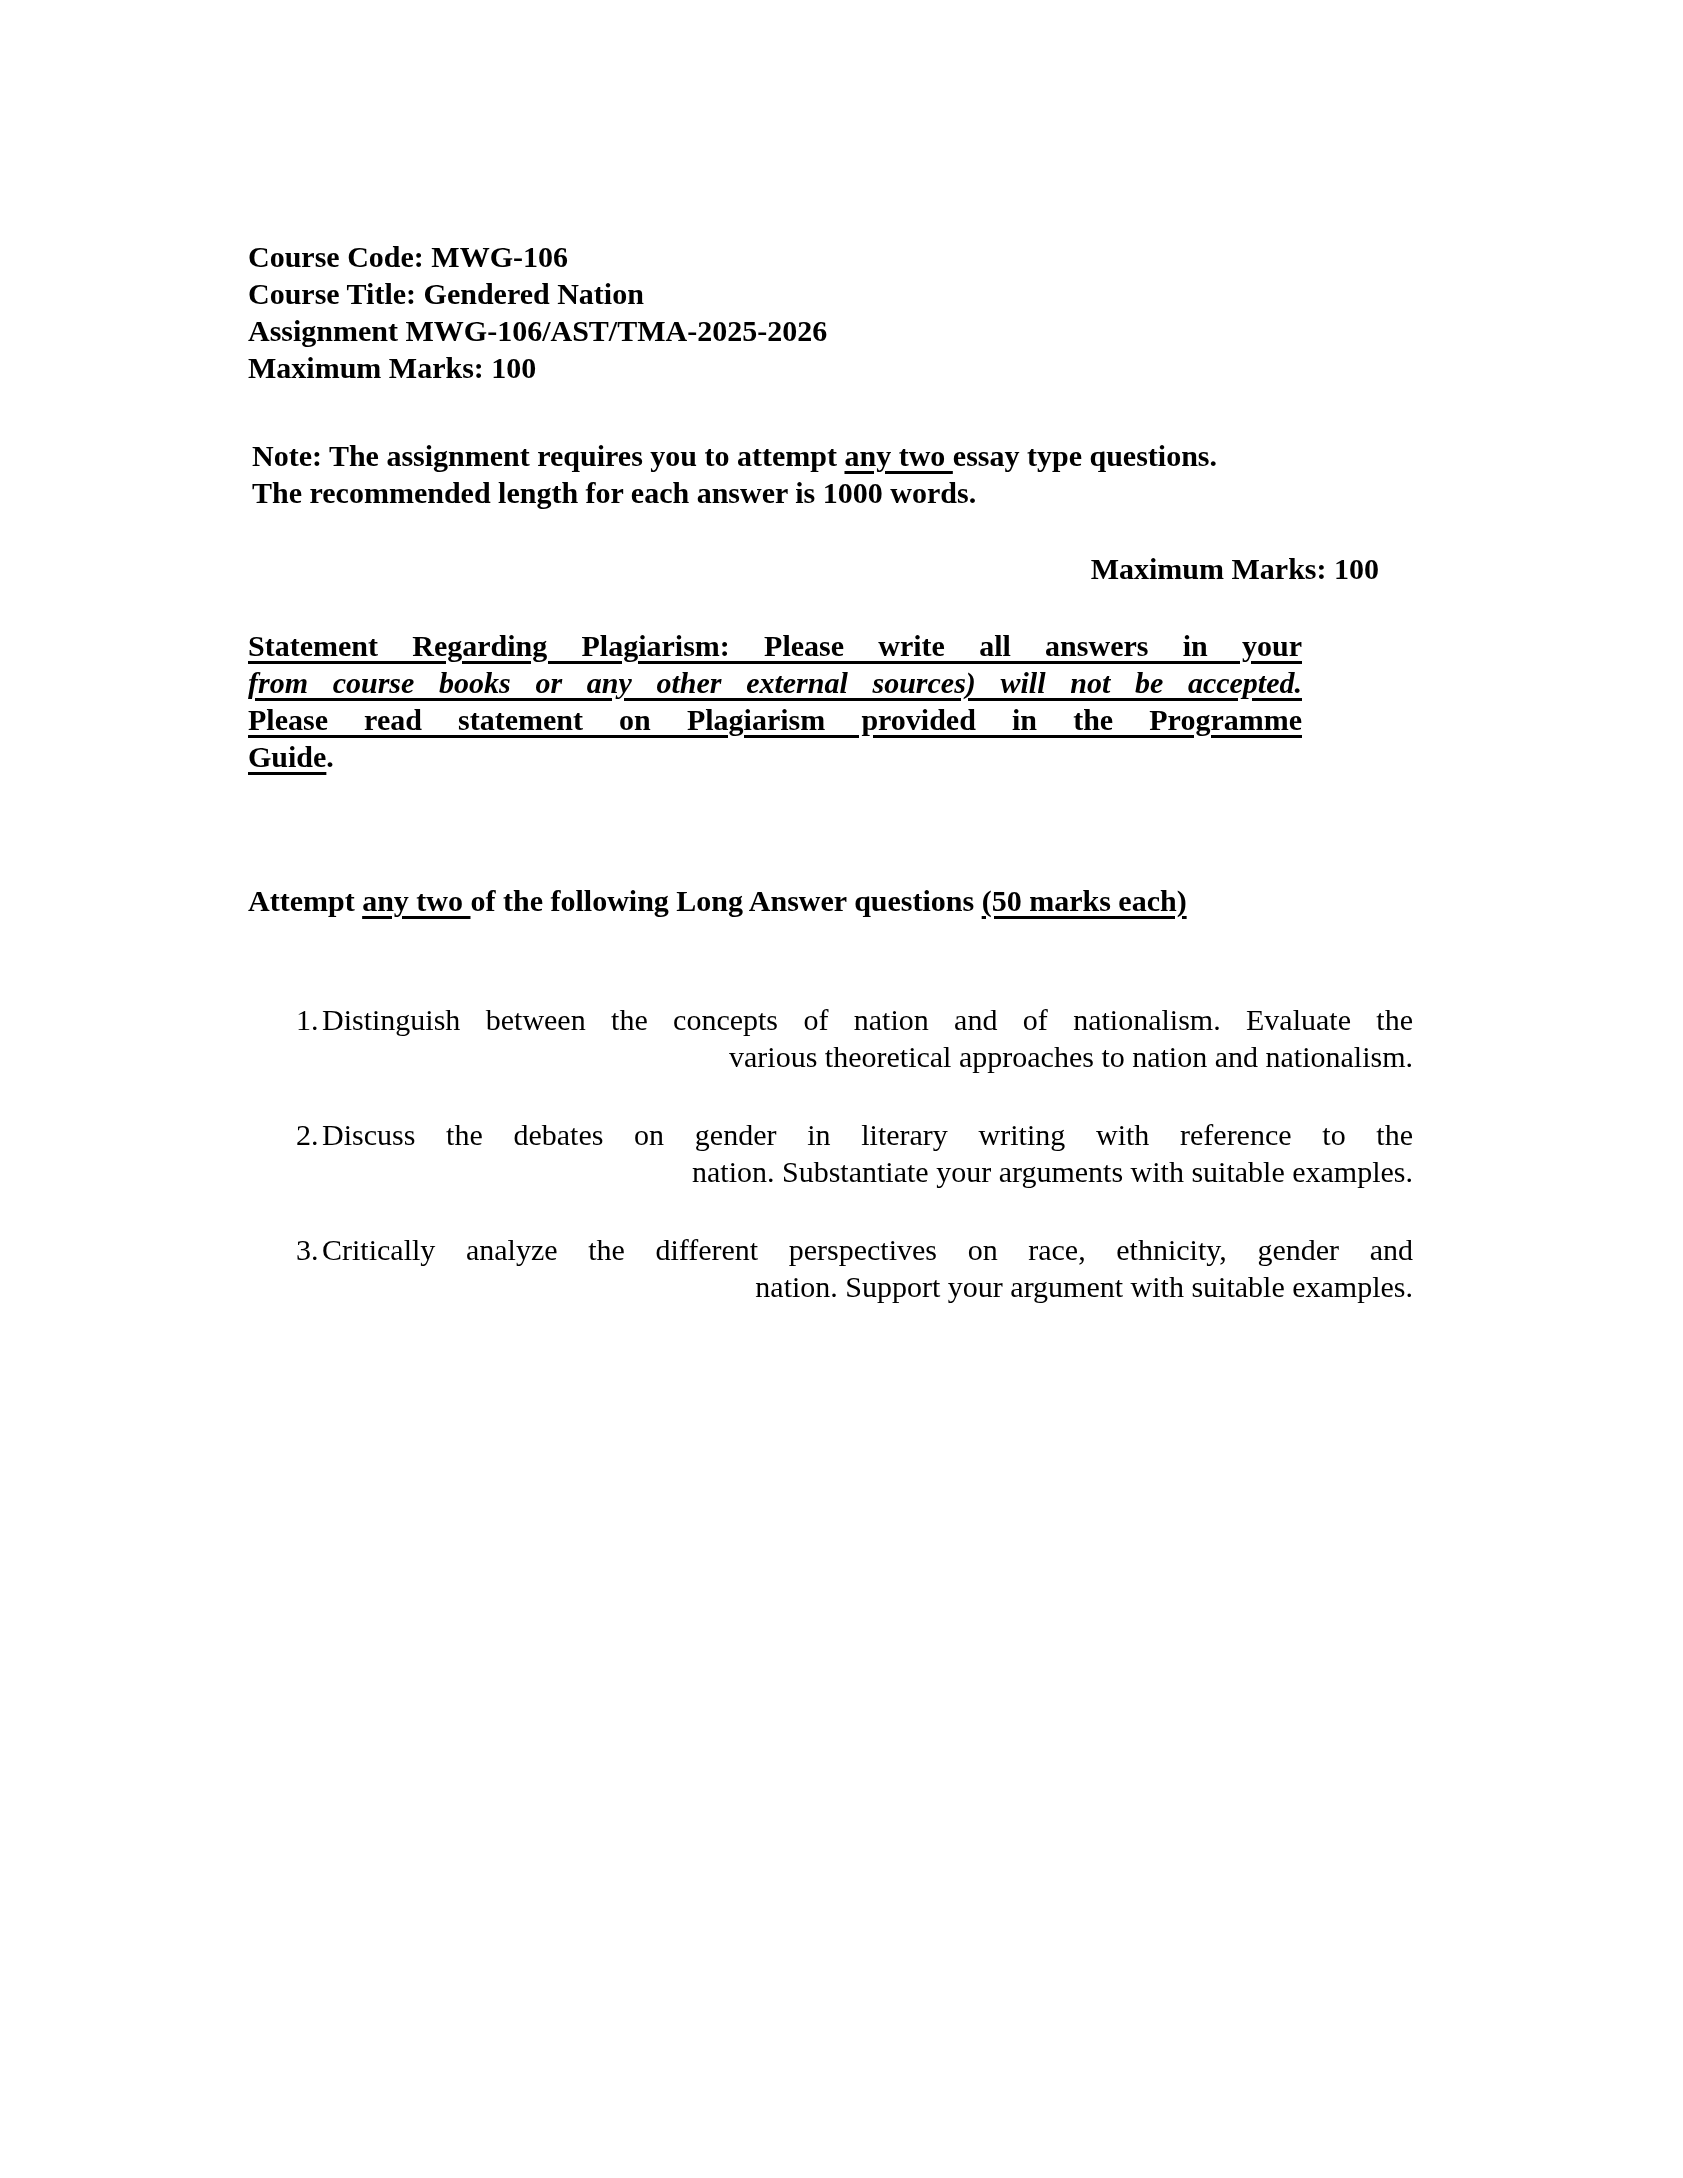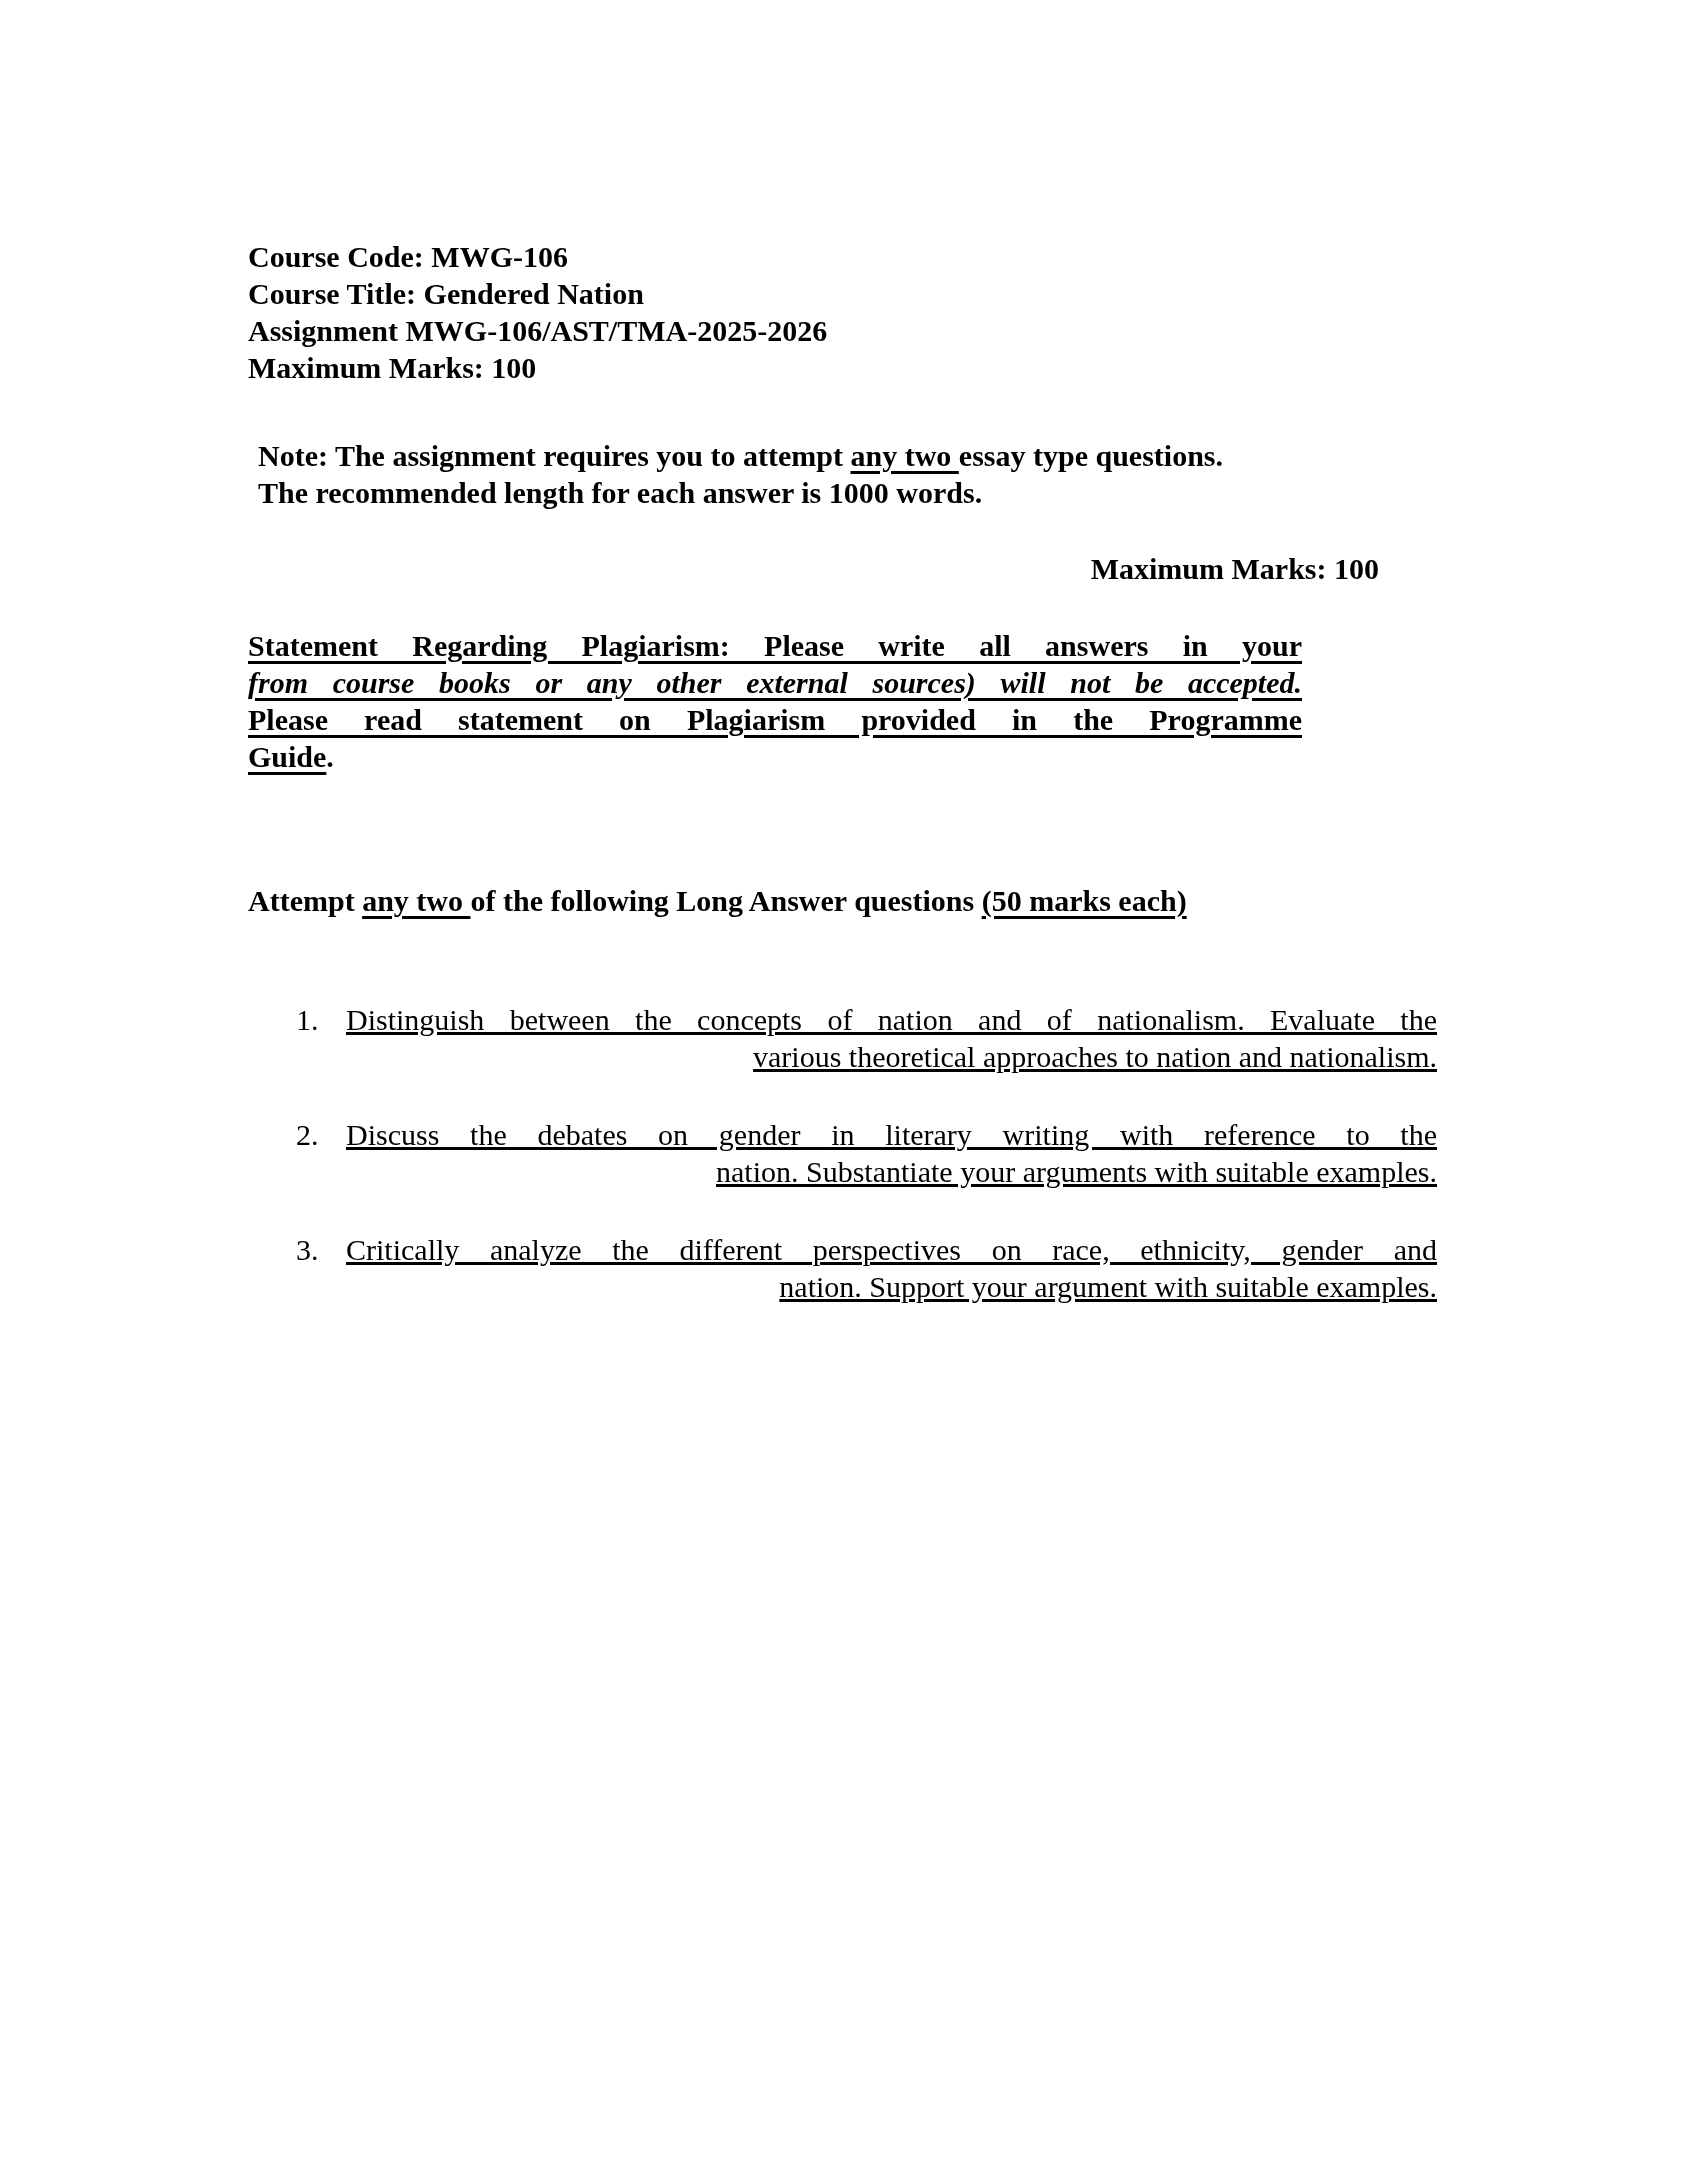--- a/index.html
+++ b/index.html
@@ -27,36 +27,36 @@
     text-underline-offset: 5px;
   }
   .uline {
     text-decoration: underline;
     text-decoration-thickness: 2.5px;
     text-underline-offset: 5px;
   }
   
   .header { left: 248px; top: 238px; width: 1188px; }
   
-  .note { left: 258px; top: 437px; width: 1178px; }
+  .note { left: 252px; top: 437px; width: 1178px; }
   
   .maxmarks { top: 550px; right: 304px; text-align: right; }
   
   .plagiarism { left: 248px; top: 627px; width: 1054px; }
   .pl-line { display: block; }
   .just { text-align: justify; text-align-last: justify; }
   
   .attempt { left: 248px; top: 882px; width: 1198px; }
   
   .q { left: 296px; width: 1145px; }
   .q-1 { top: 1001px; }
   .q-2 { top: 1116px; }
   .q-3 { top: 1231px; }
   .qnum { position: absolute; left: 0; top: 0; }
-  .qbody { margin-left: 50px; width: 1091px; text-decoration: underline; }
+  .qbody { margin-left: 26px; width: 1091px; }
   .qline1 { text-align: justify; text-align-last: justify; }
   .qline2 { text-align: right; }
 </style>
 </head>
 <body>
 
 <div class="page">
 
   <div class="abs header b">
     <div>Course Code: MWG-106</div>

